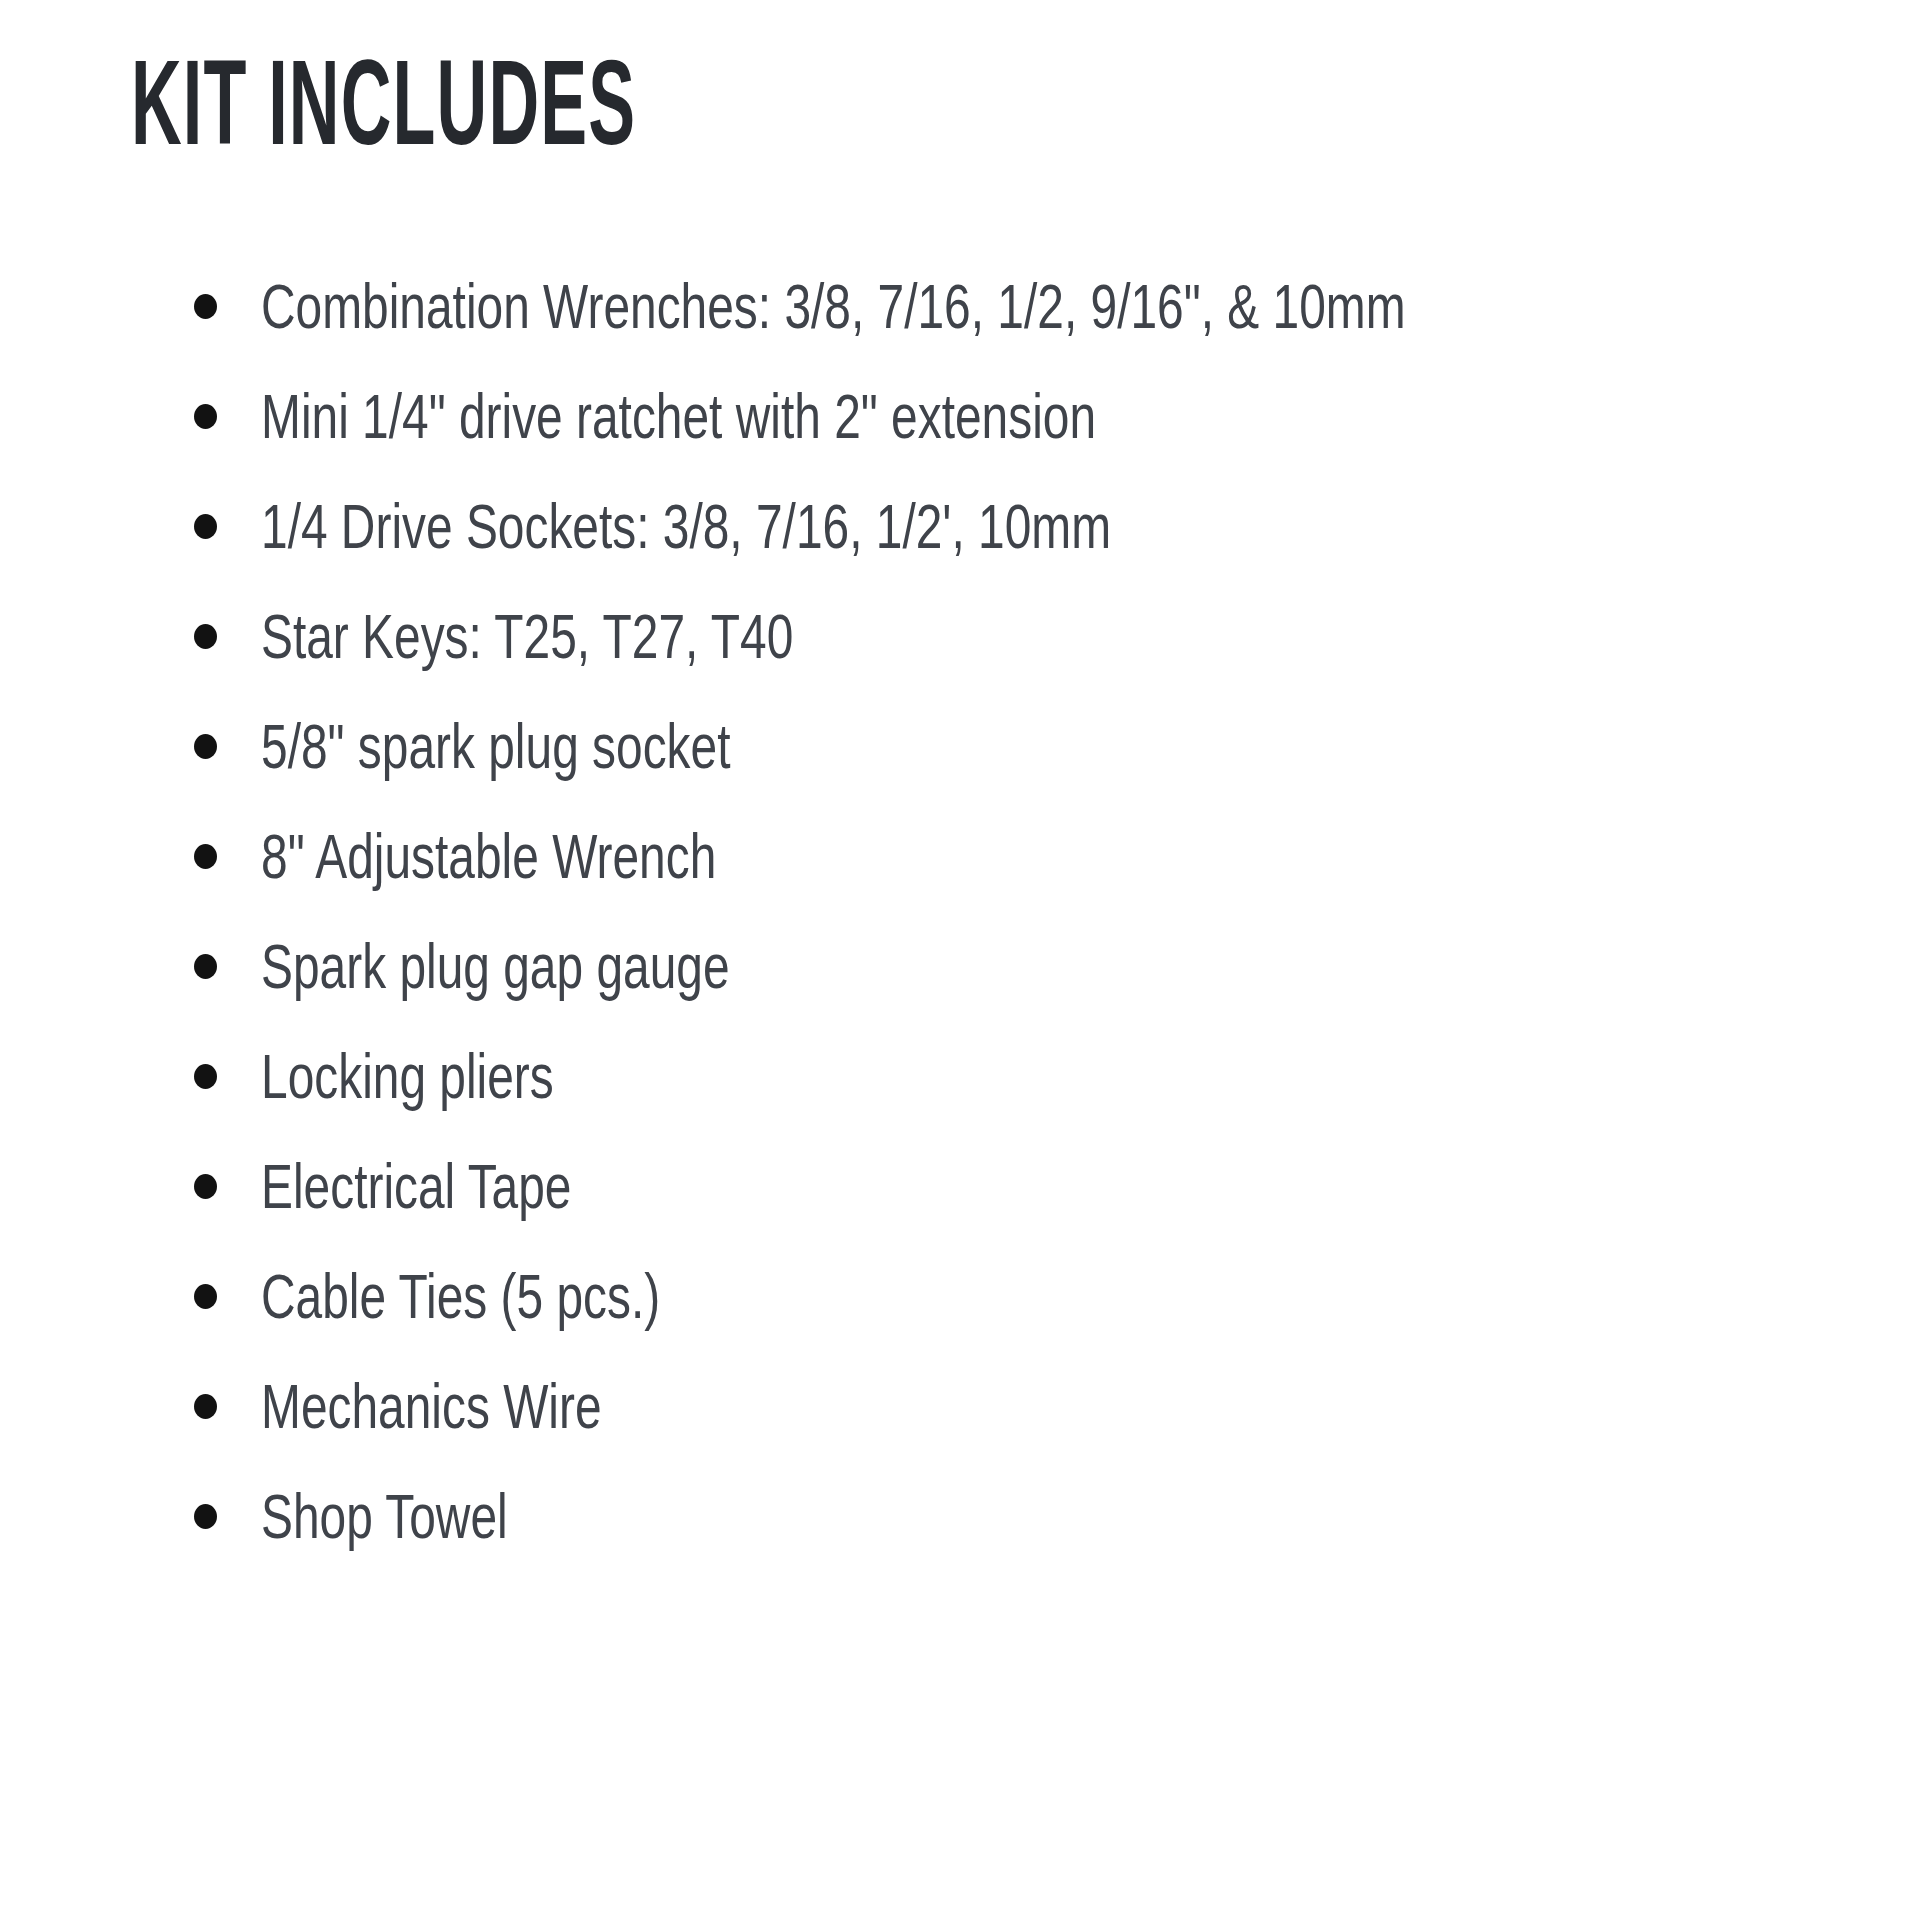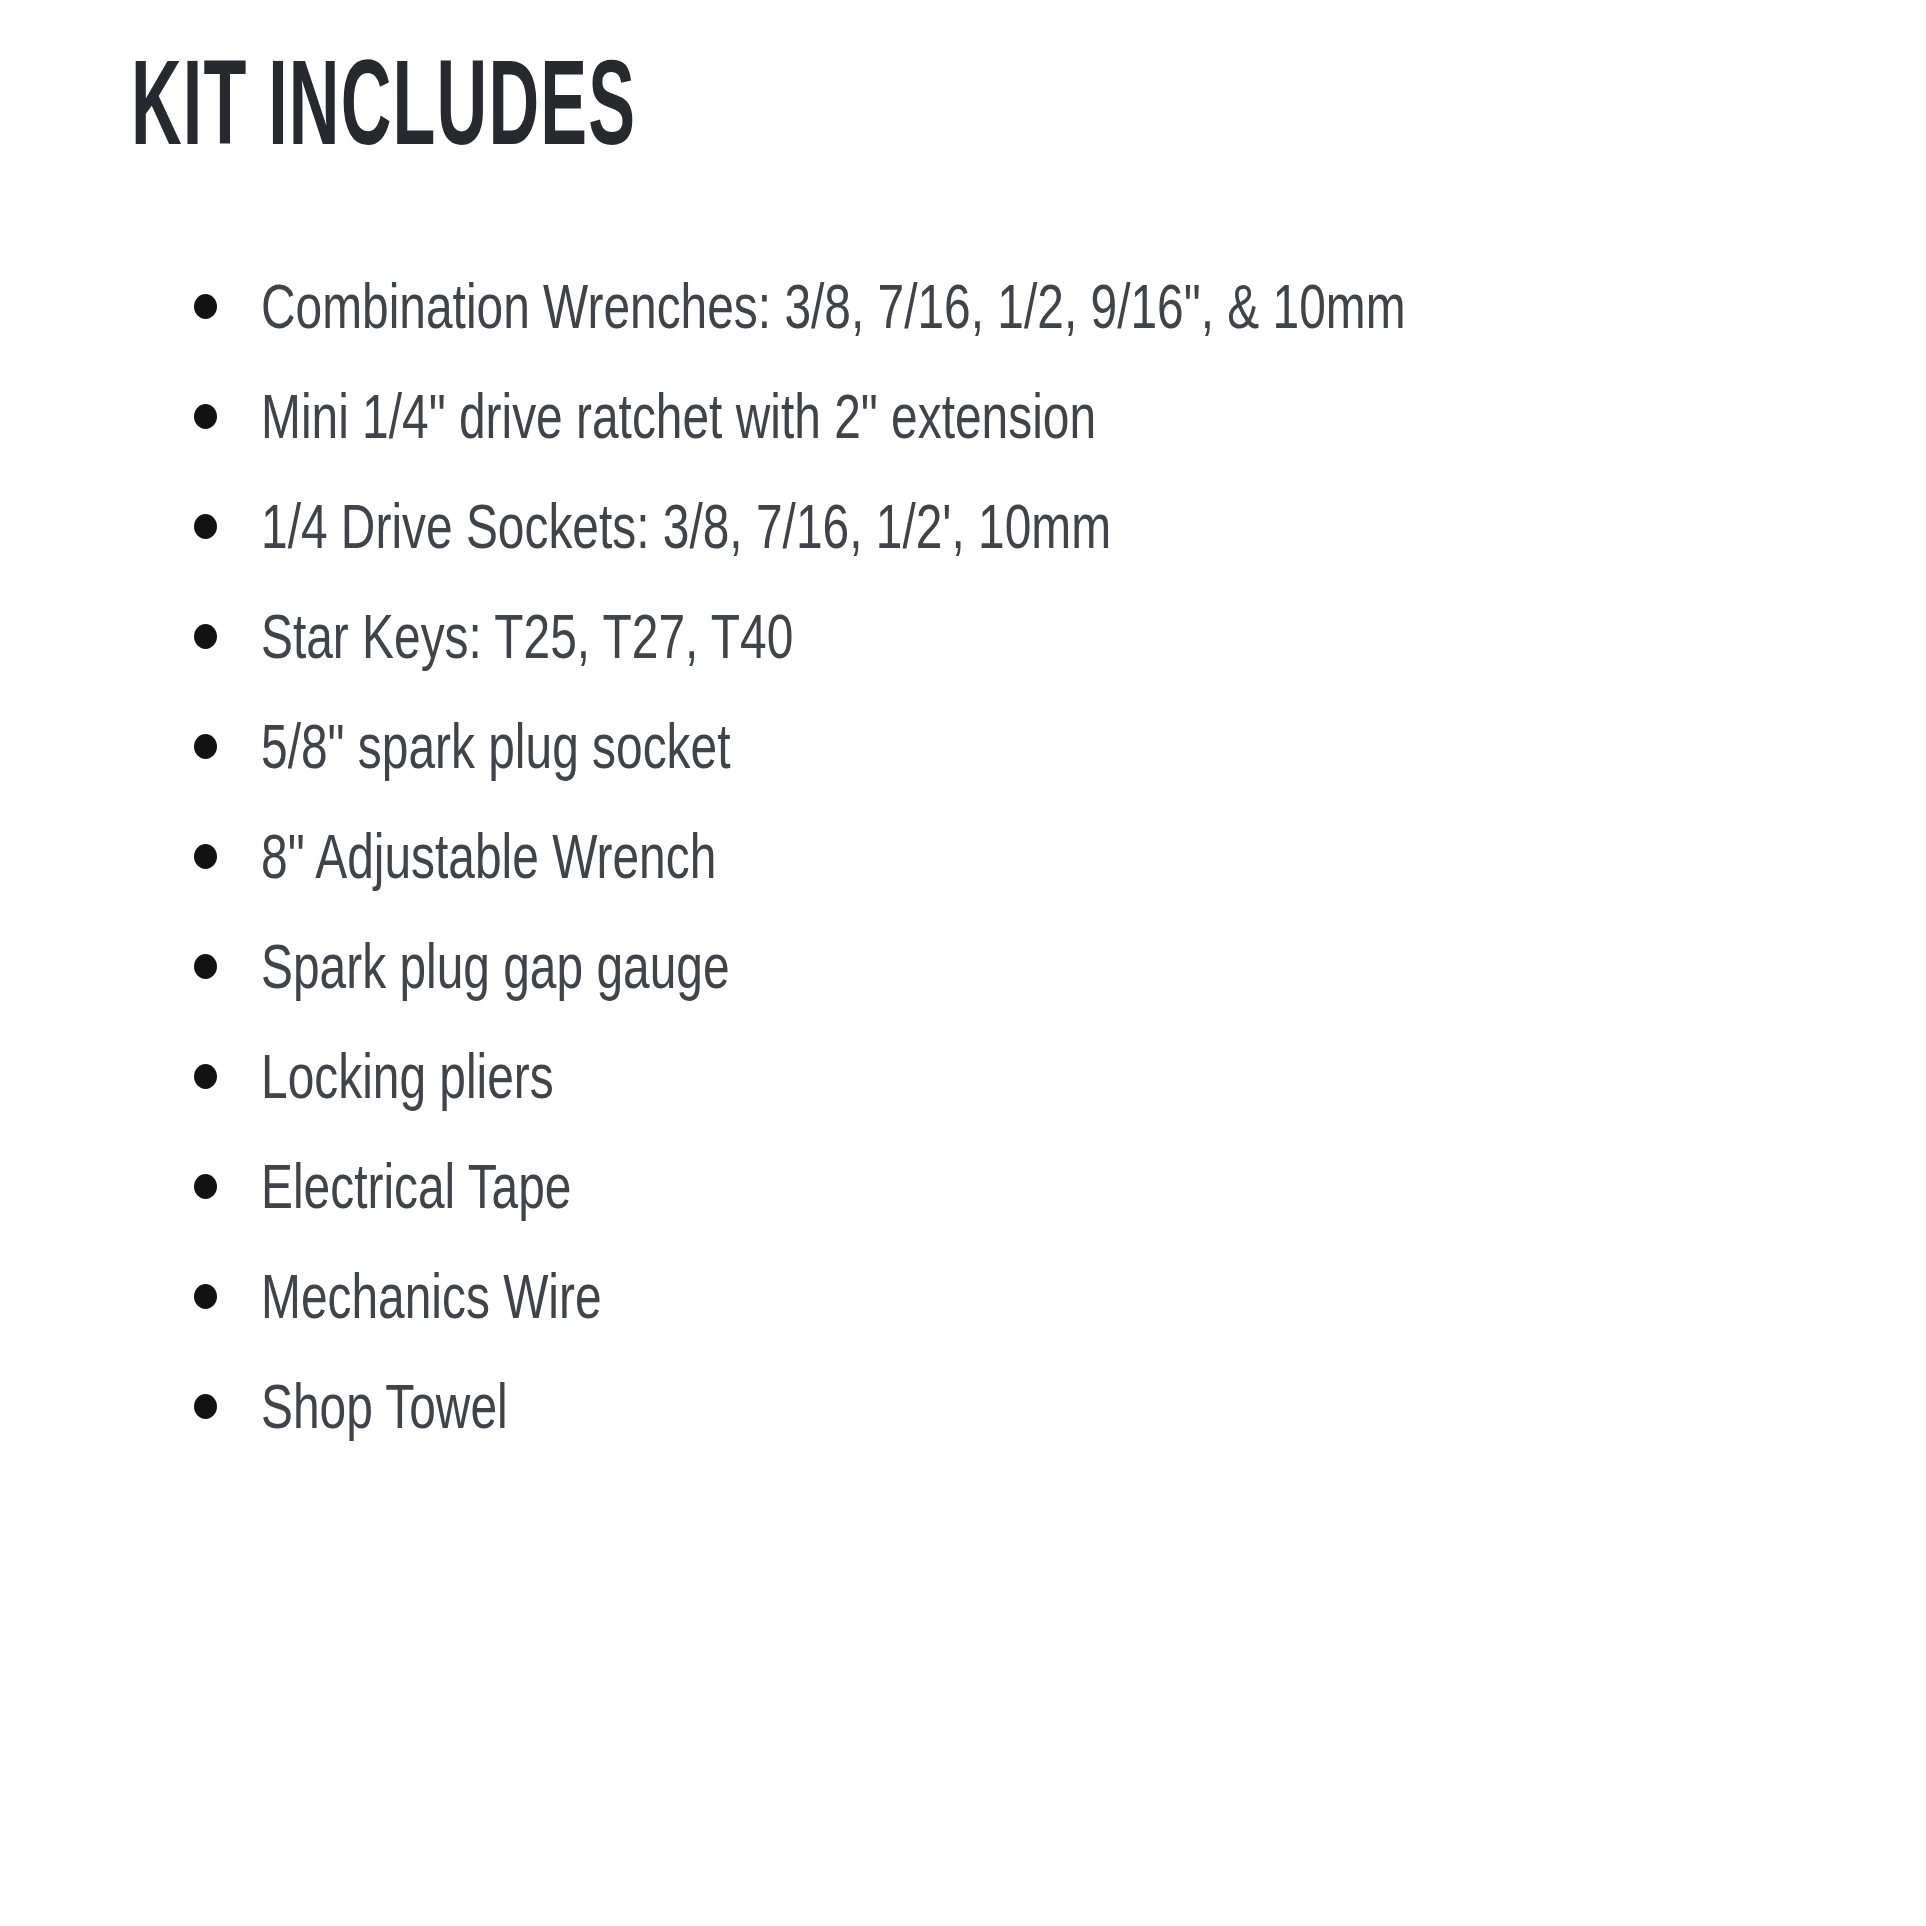--- a/index.html
+++ b/index.html
@@ -107,20 +107,24 @@
     <li class="kit-item">
         <span class="bullet-dot"></span>
         <span class="condense-item">Locking pliers</span>
       </li>
     <li class="kit-item">
         <span class="bullet-dot"></span>
         <span class="condense-item">Electrical Tape</span>
       </li>
     <li class="kit-item">
         <span class="bullet-dot"></span>
+        <span class="condense-item">Cable Ties (5 pcs.)</span>
+      </li>
+    <li class="kit-item">
+        <span class="bullet-dot"></span>
         <span class="condense-item">Mechanics Wire</span>
       </li>
     <li class="kit-item">
         <span class="bullet-dot"></span>
         <span class="condense-item">Shop Towel</span>
       </li>
   </ul>
 
 </div>
 

